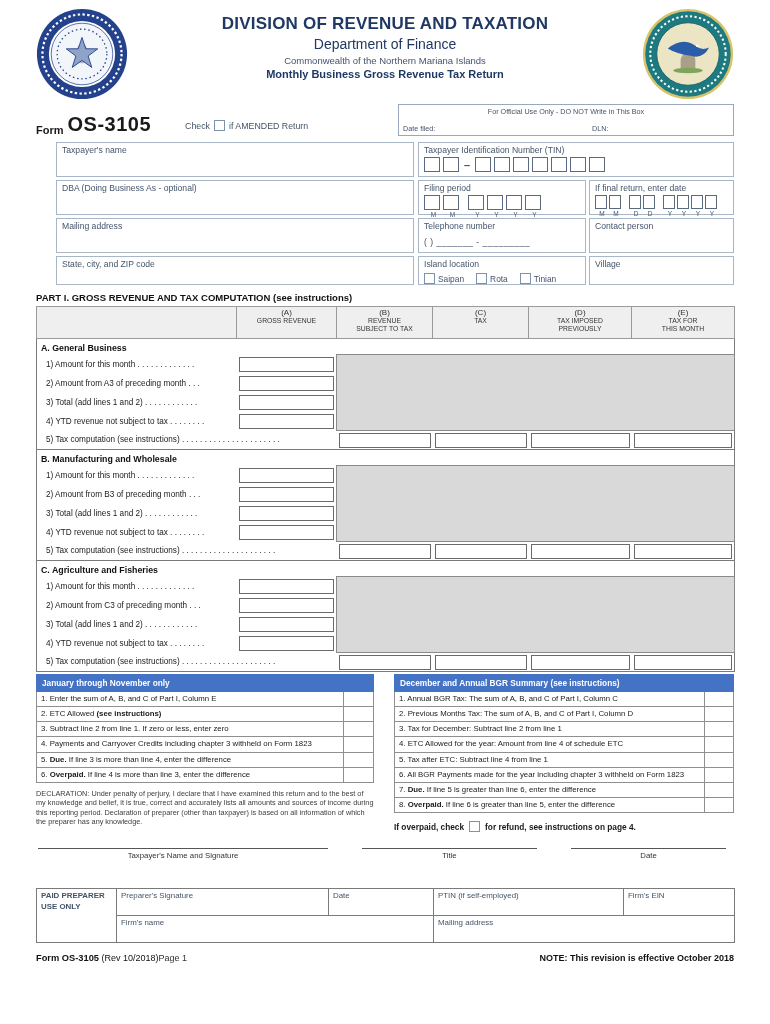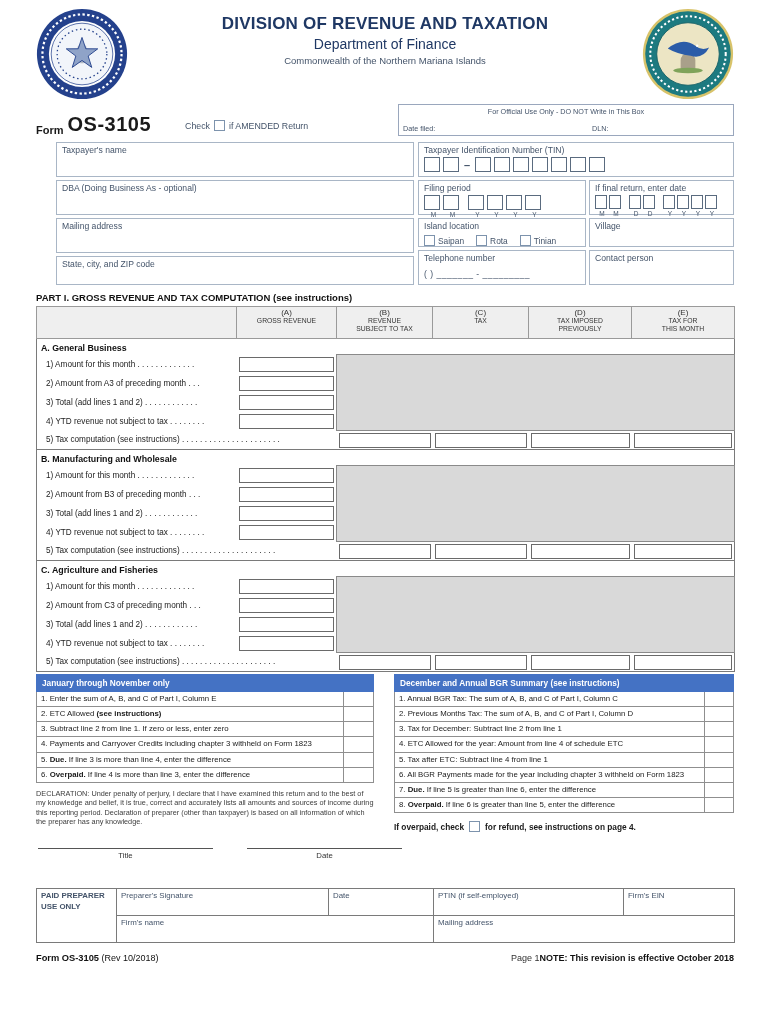--- a/index.html
+++ b/index.html
@@ -78,21 +78,21 @@
   .sig1 { width:290px; } .sig2 { width:175px; } .sig3 { width:155px; }
 
   
   table.prep { width:698px; border-collapse:collapse; table-layout:fixed; margin-top:28px; }
   table.prep td { border:1px solid #7a7a7a; vertical-align:top; padding:2px 4px; height:27px; font-size:7.9px; color:#44546A; }
   td.preptitle { vertical-align:middle; font-weight:bold; color:#111; font-size:8.6px; line-height:1.35; }
 
   
   .pfooter { display:flex; align-items:baseline; margin-top:10px; font-size:9px; color:#111; }
   .pf-left b { font-size:9.3px; }
-  .pf-center { flex:1; text-align:right; font-size:9px; color:#333; }
+  .pf-center { flex:1; text-align:left; font-size:9px; color:#333; }
   .pf-right { font-weight:bold; font-size:9px; }
 </style>
 </head>
 <body>
 
 <div class="page">
 
   <div class="hdr">
     <svg class="seal" viewBox="0 0 100 100">
       <circle cx="50" cy="50" r="49" fill="#24418c"></circle>
@@ -100,20 +100,21 @@
       <circle cx="50" cy="50" r="36" fill="#ffffff"></circle>
       <circle cx="50" cy="50" r="33.5" fill="#f2f5fa" stroke="#24418c" stroke-width="0.8"></circle>
       <circle cx="50" cy="50" r="27" fill="none" stroke="#24418c" stroke-width="1.4" stroke-dasharray="1.6 3"></circle>
       <rect x="45" y="40" width="10" height="20" rx="4" fill="#b0b8c4"></rect>
       <polygon points="50,32 45.9,44.3 32.9,44.4 43.3,52.2 39.4,64.6 50,57 60.6,64.6 56.7,52.2 67.1,44.4 54.1,44.3" fill="#8fa3c8" stroke="#24418c" stroke-width="1"></polygon>
     </svg>
     <div class="hdr-center">
       <div class="hdr-title">DIVISION OF REVENUE AND TAXATION</div>
       <div class="hdr-dept">Department of Finance</div>
       <div class="hdr-org">Commonwealth of the Northern Mariana Islands</div>
+      <div class="hdr-form">Monthly Business Gross Revenue Tax Return</div>
     </div>
     <svg class="seal" viewBox="0 0 100 100">
       <circle cx="50" cy="50" r="49" fill="#d8c36a"></circle>
       <circle cx="50" cy="50" r="46.5" fill="#1d7a80"></circle>
       <circle cx="50" cy="50" r="41" fill="none" stroke="#ffffff" stroke-width="2.2" stroke-dasharray="2.4 2.6"></circle>
       <circle cx="50" cy="50" r="34" fill="#ece5c4" stroke="#176166" stroke-width="1"></circle>
       <path d="M42 66 h16 v-9 a8 8 0 0 0 -16 0 z" fill="#a9a08a"></path>
       <ellipse cx="50" cy="68" rx="16" ry="3" fill="#7fa35a"></ellipse>
       <path d="M28 44 q16 -13 30 -3 q7 6 15 2 q-7 13 -20 9 q-15 -2 -25 -8 z" fill="#2b5ca8"></path>
       <circle cx="60" cy="41" r="1.3" fill="#ffffff"></circle>
@@ -198,45 +199,45 @@
             <span class="dl sm grp-gap">D</span>
               <span class="dl sm">D</span>
             <span class="dl sm grp-gap">Y</span>
               <span class="dl sm">Y</span>
               <span class="dl sm">Y</span>
               <span class="dl sm">Y</span>
           </div>
         </div>
       </div>
       <div class="frow">
+        <div class="fbox h35 sub-l">
+          <span>Telephone number</span>
+          <div class="phone-line">(        ) _______ - _________</div>
+        </div>
+        <div class="fbox h35 sub-r"><span>Contact person</span></div>
+      </div>
+      <div class="frow">
         <div class="fbox h29 sub-l">
           <span>Island location</span>
           <div class="islands">
             <span class="isl">
                 <span class="cb"></span>
                 <span>Saipan</span>
               </span>
             <span class="isl">
                 <span class="cb"></span>
                 <span>Rota</span>
               </span>
             <span class="isl">
                 <span class="cb"></span>
                 <span>Tinian</span>
               </span>
           </div>
         </div>
         <div class="fbox h29 sub-r"><span>Village</span></div>
-      </div>
-      <div class="frow">
-        <div class="fbox h35 sub-l">
-          <span>Telephone number</span>
-          <div class="phone-line">(        ) _______ - _________</div>
-        </div>
-        <div class="fbox h35 sub-r"><span>Contact person</span></div>
       </div>
     </div>
   </div>
 
   <div class="ptitle">PART I.   GROSS REVENUE AND TAX COMPUTATION (see instructions)</div>
   <table class="p1">
     <colgroup>
         <col style="width:200px">
         <col style="width:100px">
         <col style="width:96px">
@@ -491,20 +492,21 @@
       </table>
       <div class="overpaid">
         <span>If overpaid, check</span>
         <span class="cb"></span>
         <span>for refund, see instructions on page 4.</span>
       </div>
     </div>
   </div>
 
   <div class="sigrow">
+    <div class="sig sig1"><span>Taxpayer's Name and Signature</span></div>
     <div class="sig sig2"><span>Title</span></div>
     <div class="sig sig3"><span>Date</span></div>
   </div>
 
   <table class="prep">
     <colgroup>
         <col style="width:80px">
         <col style="width:212px">
         <col style="width:105px">
         <col style="width:190px">

